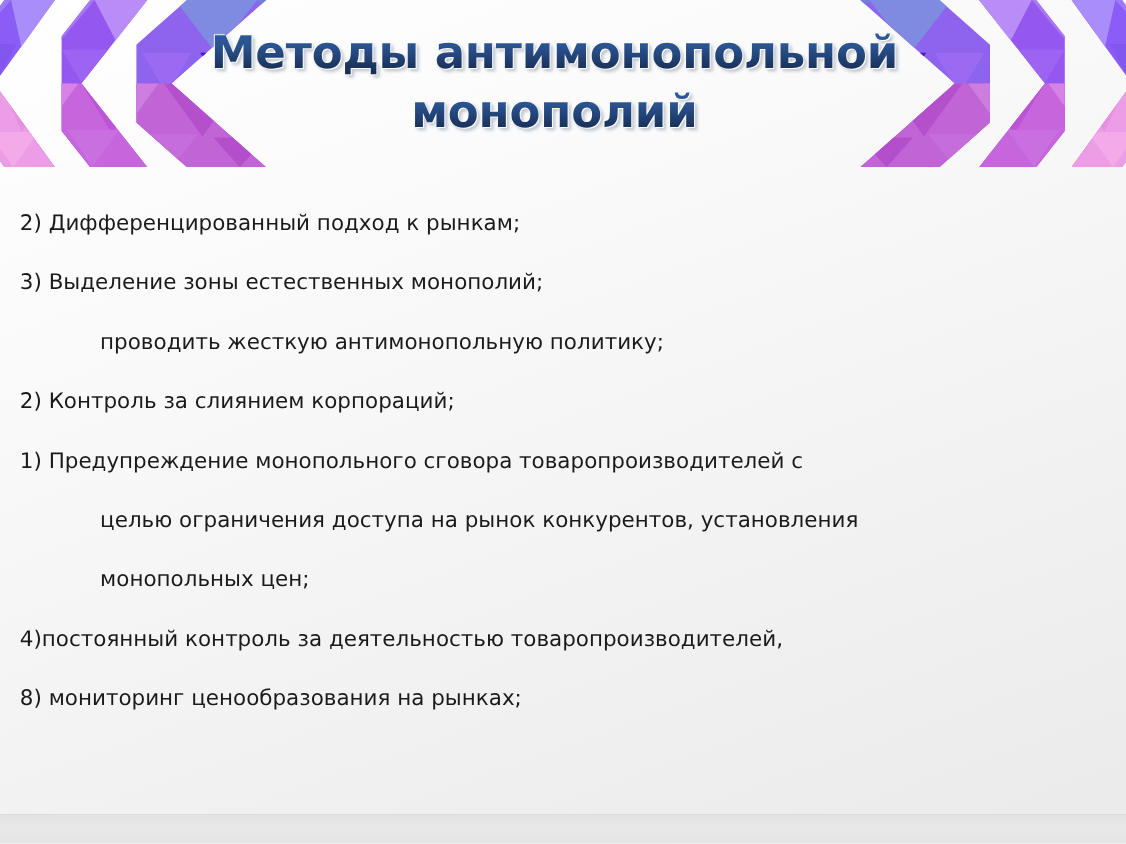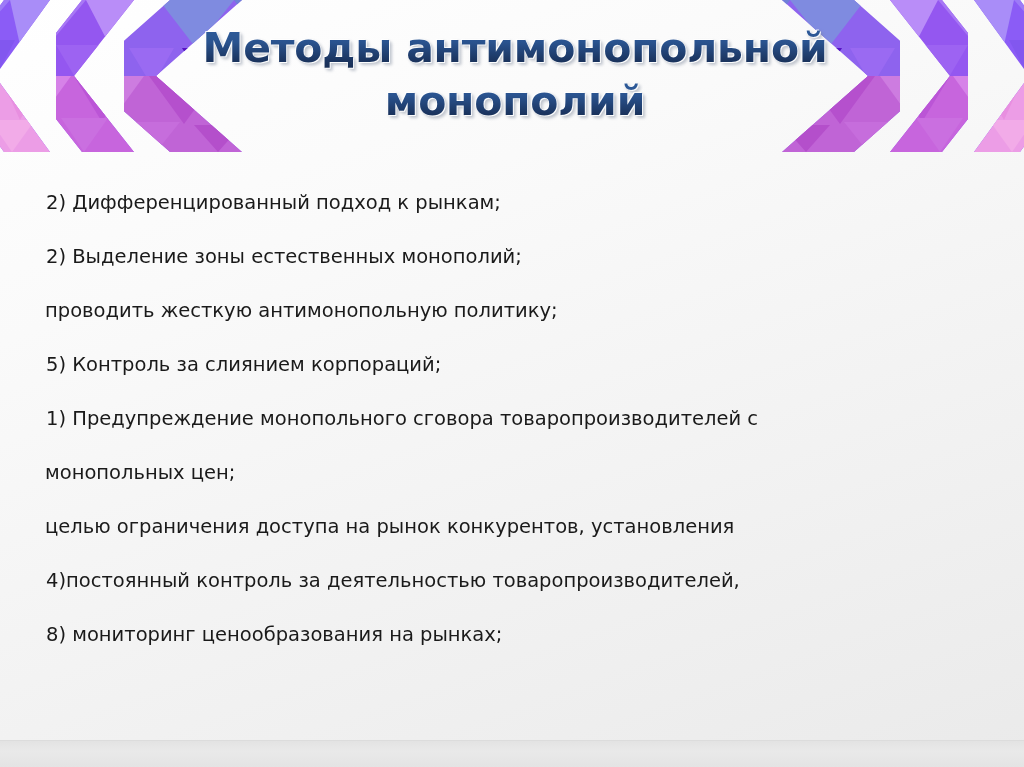--- a/index.html
+++ b/index.html
@@ -49,21 +49,21 @@
     top: 0;
     width: 150px;
     height: 152px;
   }
   .chev svg { display: block; }
 
   
   .title-wrap {
     position: absolute;
     top: 22px;
-    left: 193px;
+    left: 182px;
     width: 644px;
     text-align: center;
     z-index: 5;
   }
   .title-line {
     font-family: "DejaVu Sans", sans-serif;
     font-weight: bold;
     font-size: 41px;
     line-height: 53px;
     letter-spacing: -0.2px;
@@ -85,24 +85,24 @@
     left: 0;
     width: 1024px;
     z-index: 4;
   }
   .line {
     font-family: "DejaVu Sans", sans-serif;
     font-size: 19.5px;
     line-height: 54px;
     color: #1a1a1a;
     white-space: nowrap;
-    padding-left: 46px;
+    padding-left: 18px;
   }
   .line.indent {
-    padding-left: 45px;
+    padding-left: 91px;
   }
 </style>
 </head>
 <body>
 
 <div id="slide">
 
   <div class="header-band">
 
     <div class="chev-group left">
@@ -259,25 +259,25 @@
     </div>
   </div>
 
   <div class="title-wrap">
     <div class="title-line">Методы антимонопольной</div>
     <div class="title-line">монополий</div>
   </div>
 
   <div class="body">
     <div class="line">2) Дифференцированный подход к рынкам;</div>
-    <div class="line">2) Выделение зоны естественных монополий;</div>
+    <div class="line">3) Выделение зоны естественных монополий;</div>
     <div class="line indent">проводить жесткую антимонопольную политику;</div>
-    <div class="line">5) Контроль за слиянием корпораций;</div>
+    <div class="line">2) Контроль за слиянием корпораций;</div>
     <div class="line">1) Предупреждение монопольного сговора товаропроизводителей с</div>
+    <div class="line indent">целью ограничения доступа на рынок конкурентов, установления</div>
     <div class="line indent">монопольных цен;</div>
-    <div class="line indent">целью ограничения доступа на рынок конкурентов, установления</div>
     <div class="line">4)постоянный контроль за деятельностью товаропроизводителей,</div>
     <div class="line">8) мониторинг ценообразования на рынках;</div>
   </div>
 
   <div class="bottom-band"></div>
 
 </div>
 
 </body></html>

